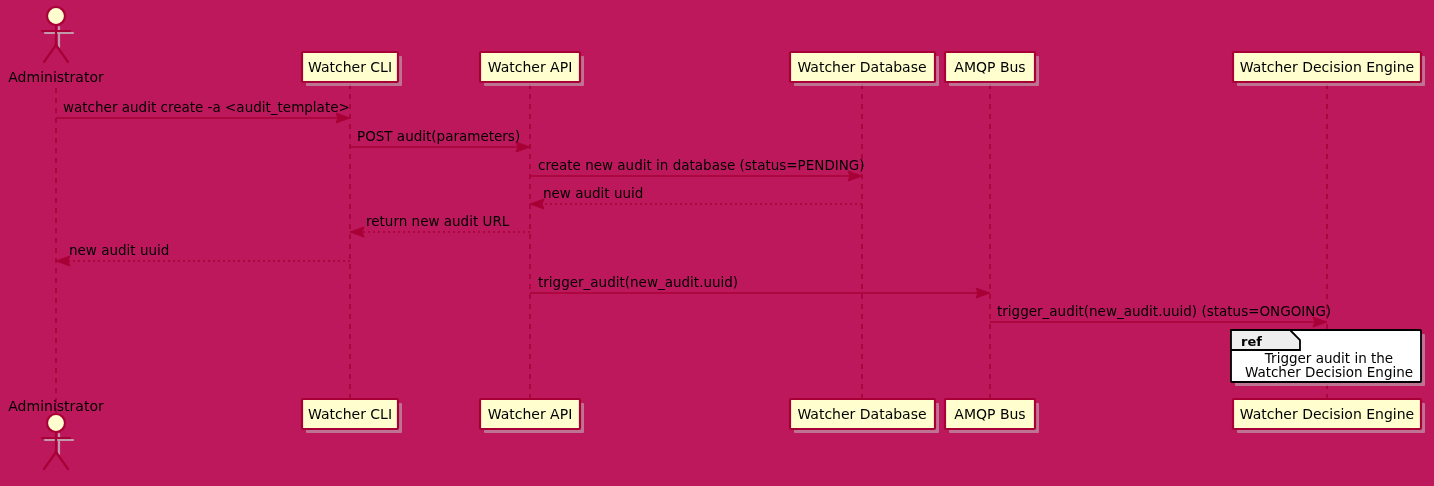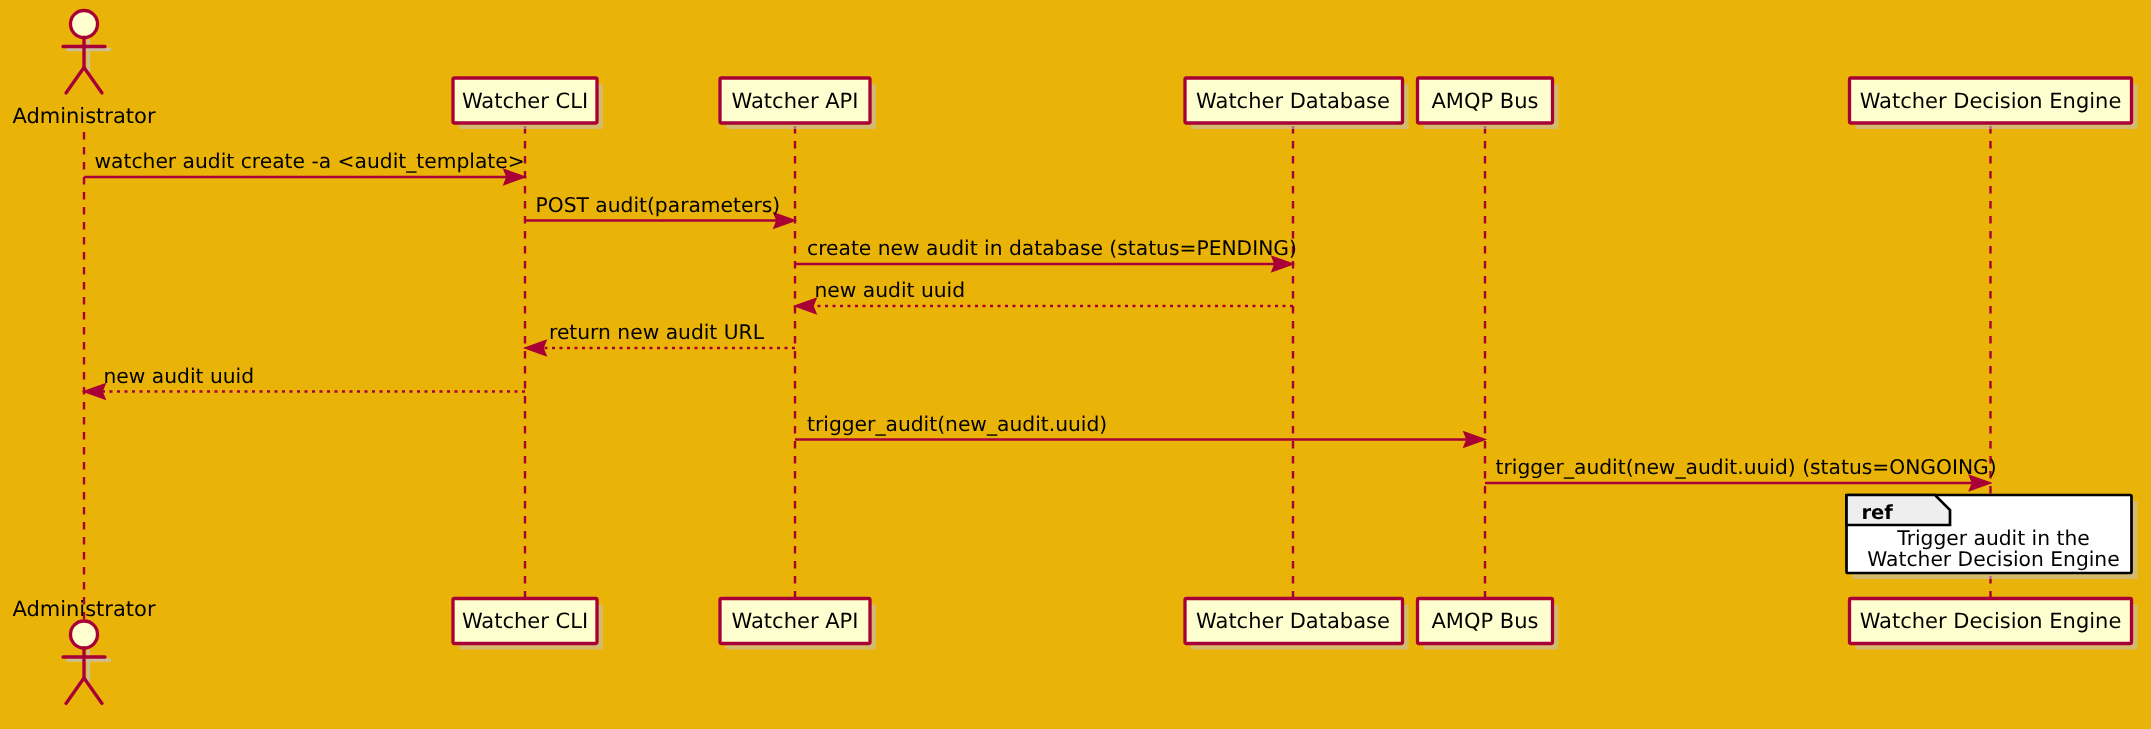--- a/index.html
+++ b/index.html
@@ -8,21 +8,21 @@
     padding: 0;
     background: #FFFFFF;
   }
   body {
     font-family: "DejaVu Sans", sans-serif;
   }
   #diagram-root {
     position: relative;
     width: 1434px;
     height: 486px;
-    background: #eab308;
+    background: #be185d;
     overflow: hidden;
   }
   svg.diagram-canvas {
     position: absolute;
     left: 0;
     top: 0;
     width: 1434px;
     height: 486px;
   }
   .lifeline {

